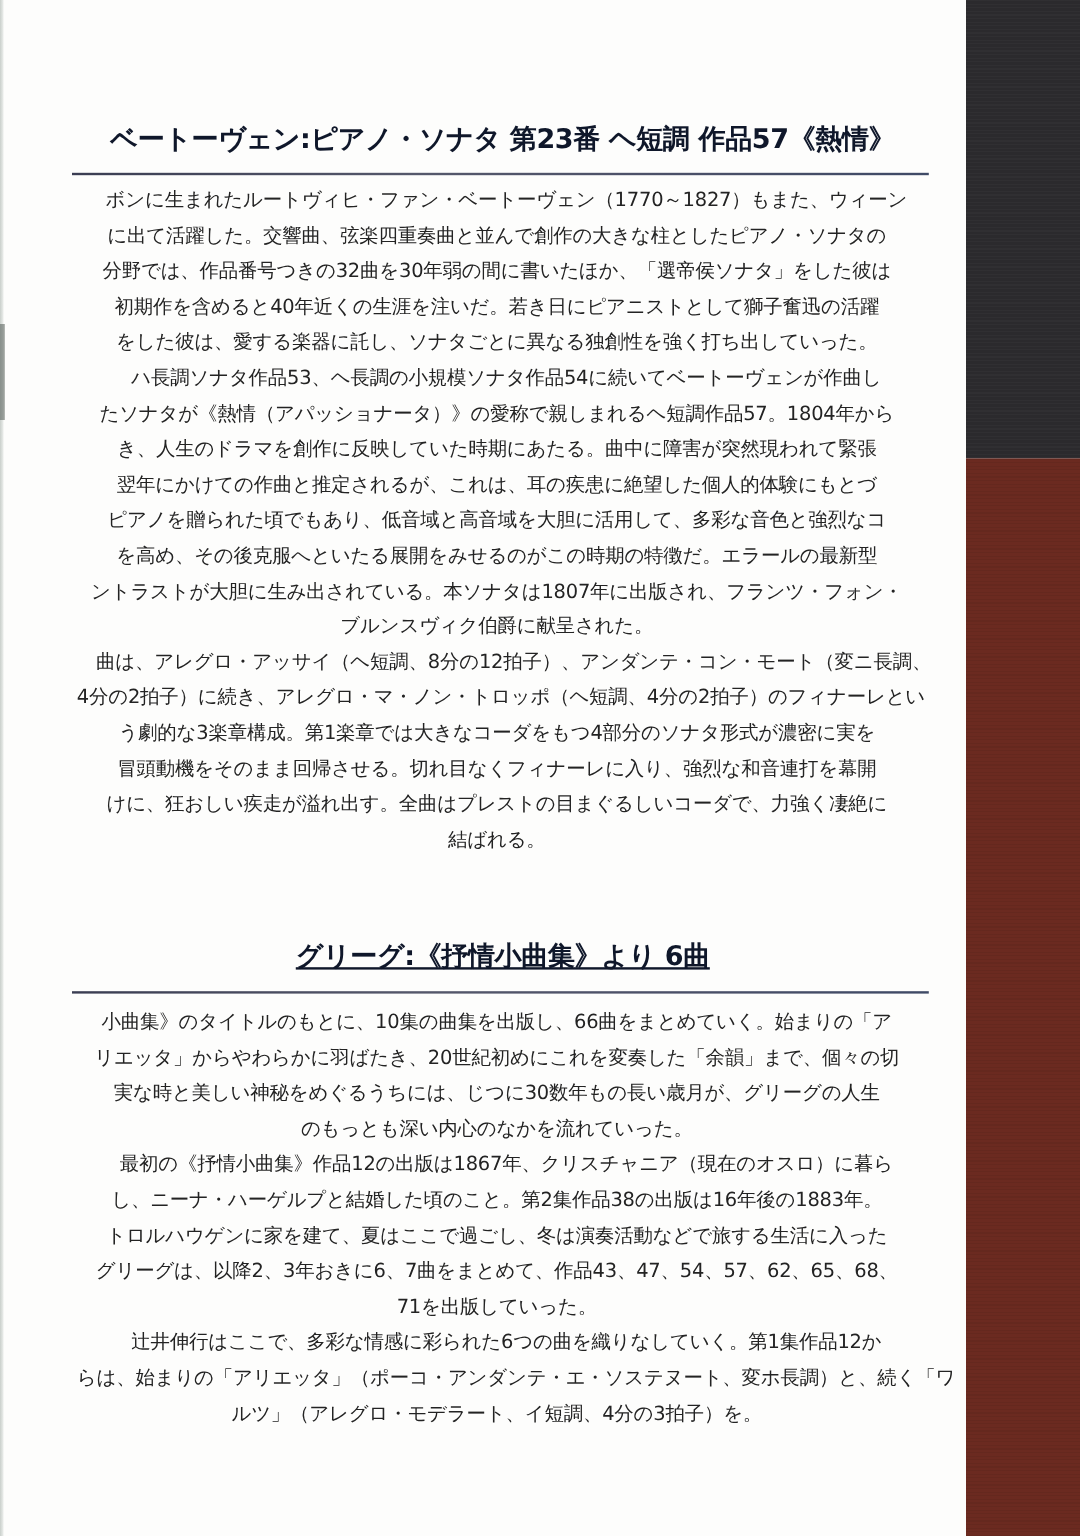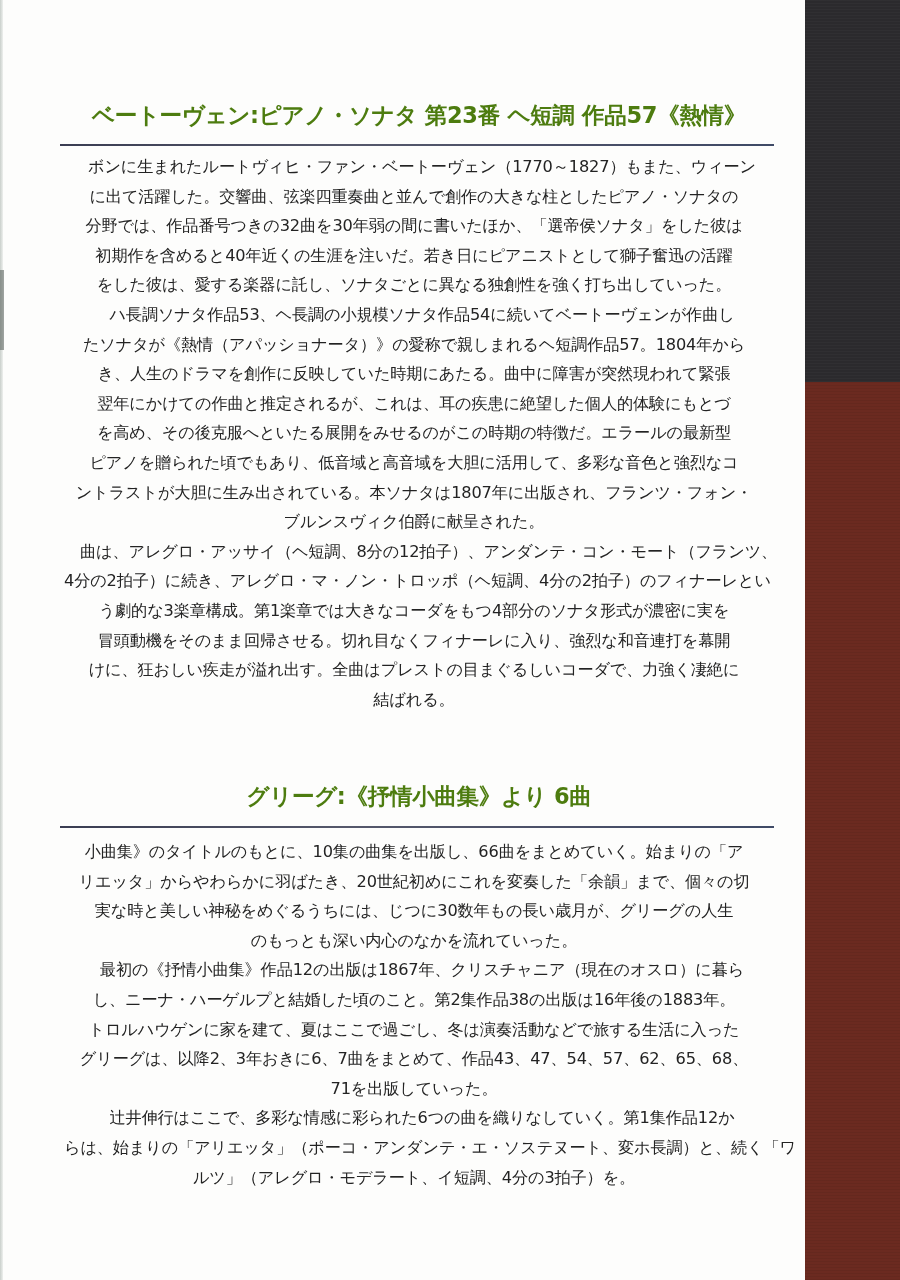--- a/index.html
+++ b/index.html
@@ -56,21 +56,21 @@
       top: 0;
       width: 710px;
     }
     .section-title {
       position: absolute;
       left: 0;
       width: 710px;
       text-align: center;
       font-size: 22.5px;
       font-weight: bold;
-      color: #4d7c0f;
+      color: #0f172a;
       letter-spacing: -0.3px;
       white-space: nowrap;
     }
     .title-1 { top: 100px; }
     .title-2 { top: 781px; }
     .rule {
       position: absolute;
       left: -4px;
       width: 714px;
       height: 2px;
@@ -111,33 +111,33 @@
   <div class="body-block block-1">
     <span class="line">　ボンに生まれたルートヴィヒ・ファン・ベートーヴェン（1770～1827）もまた、ウィーン</span>
     <span class="line">に出て活躍した。交響曲、弦楽四重奏曲と並んで創作の大きな柱としたピアノ・ソナタの</span>
     <span class="line">分野では、作品番号つきの32曲を30年弱の間に書いたほか、「選帝侯ソナタ」をした彼は</span>
     <span class="line">初期作を含めると40年近くの生涯を注いだ。若き日にピアニストとして獅子奮迅の活躍</span>
     <span class="line">をした彼は、愛する楽器に託し、ソナタごとに異なる独創性を強く打ち出していった。</span>
     <span class="line">　ハ長調ソナタ作品53、ヘ長調の小規模ソナタ作品54に続いてベートーヴェンが作曲し</span>
     <span class="line">たソナタが《熱情（アパッショナータ）》の愛称で親しまれるヘ短調作品57。1804年から</span>
     <span class="line">き、人生のドラマを創作に反映していた時期にあたる。曲中に障害が突然現われて緊張</span>
     <span class="line">翌年にかけての作曲と推定されるが、これは、耳の疾患に絶望した個人的体験にもとづ</span>
+    <span class="line">ピアノを贈られた頃でもあり、低音域と高音域を大胆に活用して、多彩な音色と強烈なコ</span>
     <span class="line">を高め、その後克服へといたる展開をみせるのがこの時期の特徴だ。エラールの最新型</span>
-    <span class="line">ピアノを贈られた頃でもあり、低音域と高音域を大胆に活用して、多彩な音色と強烈なコ</span>
     <span class="line">ントラストが大胆に生み出されている。本ソナタは1807年に出版され、フランツ・フォン・</span>
     <span class="line">ブルンスヴィク伯爵に献呈された。</span>
-    <span class="line">　曲は、アレグロ・アッサイ（ヘ短調、8分の12拍子）、アンダンテ・コン・モート（フランツ、</span>
+    <span class="line">　曲は、アレグロ・アッサイ（ヘ短調、8分の12拍子）、アンダンテ・コン・モート（変ニ長調、</span>
     <span class="line">4分の2拍子）に続き、アレグロ・マ・ノン・トロッポ（ヘ短調、4分の2拍子）のフィナーレとい</span>
     <span class="line">う劇的な3楽章構成。第1楽章では大きなコーダをもつ4部分のソナタ形式が濃密に実を</span>
     <span class="line">冒頭動機をそのまま回帰させる。切れ目なくフィナーレに入り、強烈な和音連打を幕開</span>
     <span class="line">けに、狂おしい疾走が溢れ出す。全曲はプレストの目まぐるしいコーダで、力強く凄絶に</span>
     <span class="line">結ばれる。</span>
   </div>
 
-  <h2 class="section-title title-2" style="margin:0;">グリーグ:《抒情小曲集》より 6曲</h2>
+  <h2 class="section-title title-2" style="margin:0;text-decoration:underline;">グリーグ:《抒情小曲集》より 6曲</h2>
   <div class="rule rule-2"></div>
 
   <div class="body-block block-2">
     <span class="line">小曲集》のタイトルのもとに、10集の曲集を出版し、66曲をまとめていく。始まりの「ア</span>
     <span class="line">リエッタ」からやわらかに羽ばたき、20世紀初めにこれを変奏した「余韻」まで、個々の切</span>
     <span class="line">実な時と美しい神秘をめぐるうちには、じつに30数年もの長い歳月が、グリーグの人生</span>
     <span class="line">のもっとも深い内心のなかを流れていった。</span>
     <span class="line">　最初の《抒情小曲集》作品12の出版は1867年、クリスチャニア（現在のオスロ）に暮ら</span>
     <span class="line">し、ニーナ・ハーゲルプと結婚した頃のこと。第2集作品38の出版は16年後の1883年。</span>
     <span class="line">トロルハウゲンに家を建て、夏はここで過ごし、冬は演奏活動などで旅する生活に入った</span>

